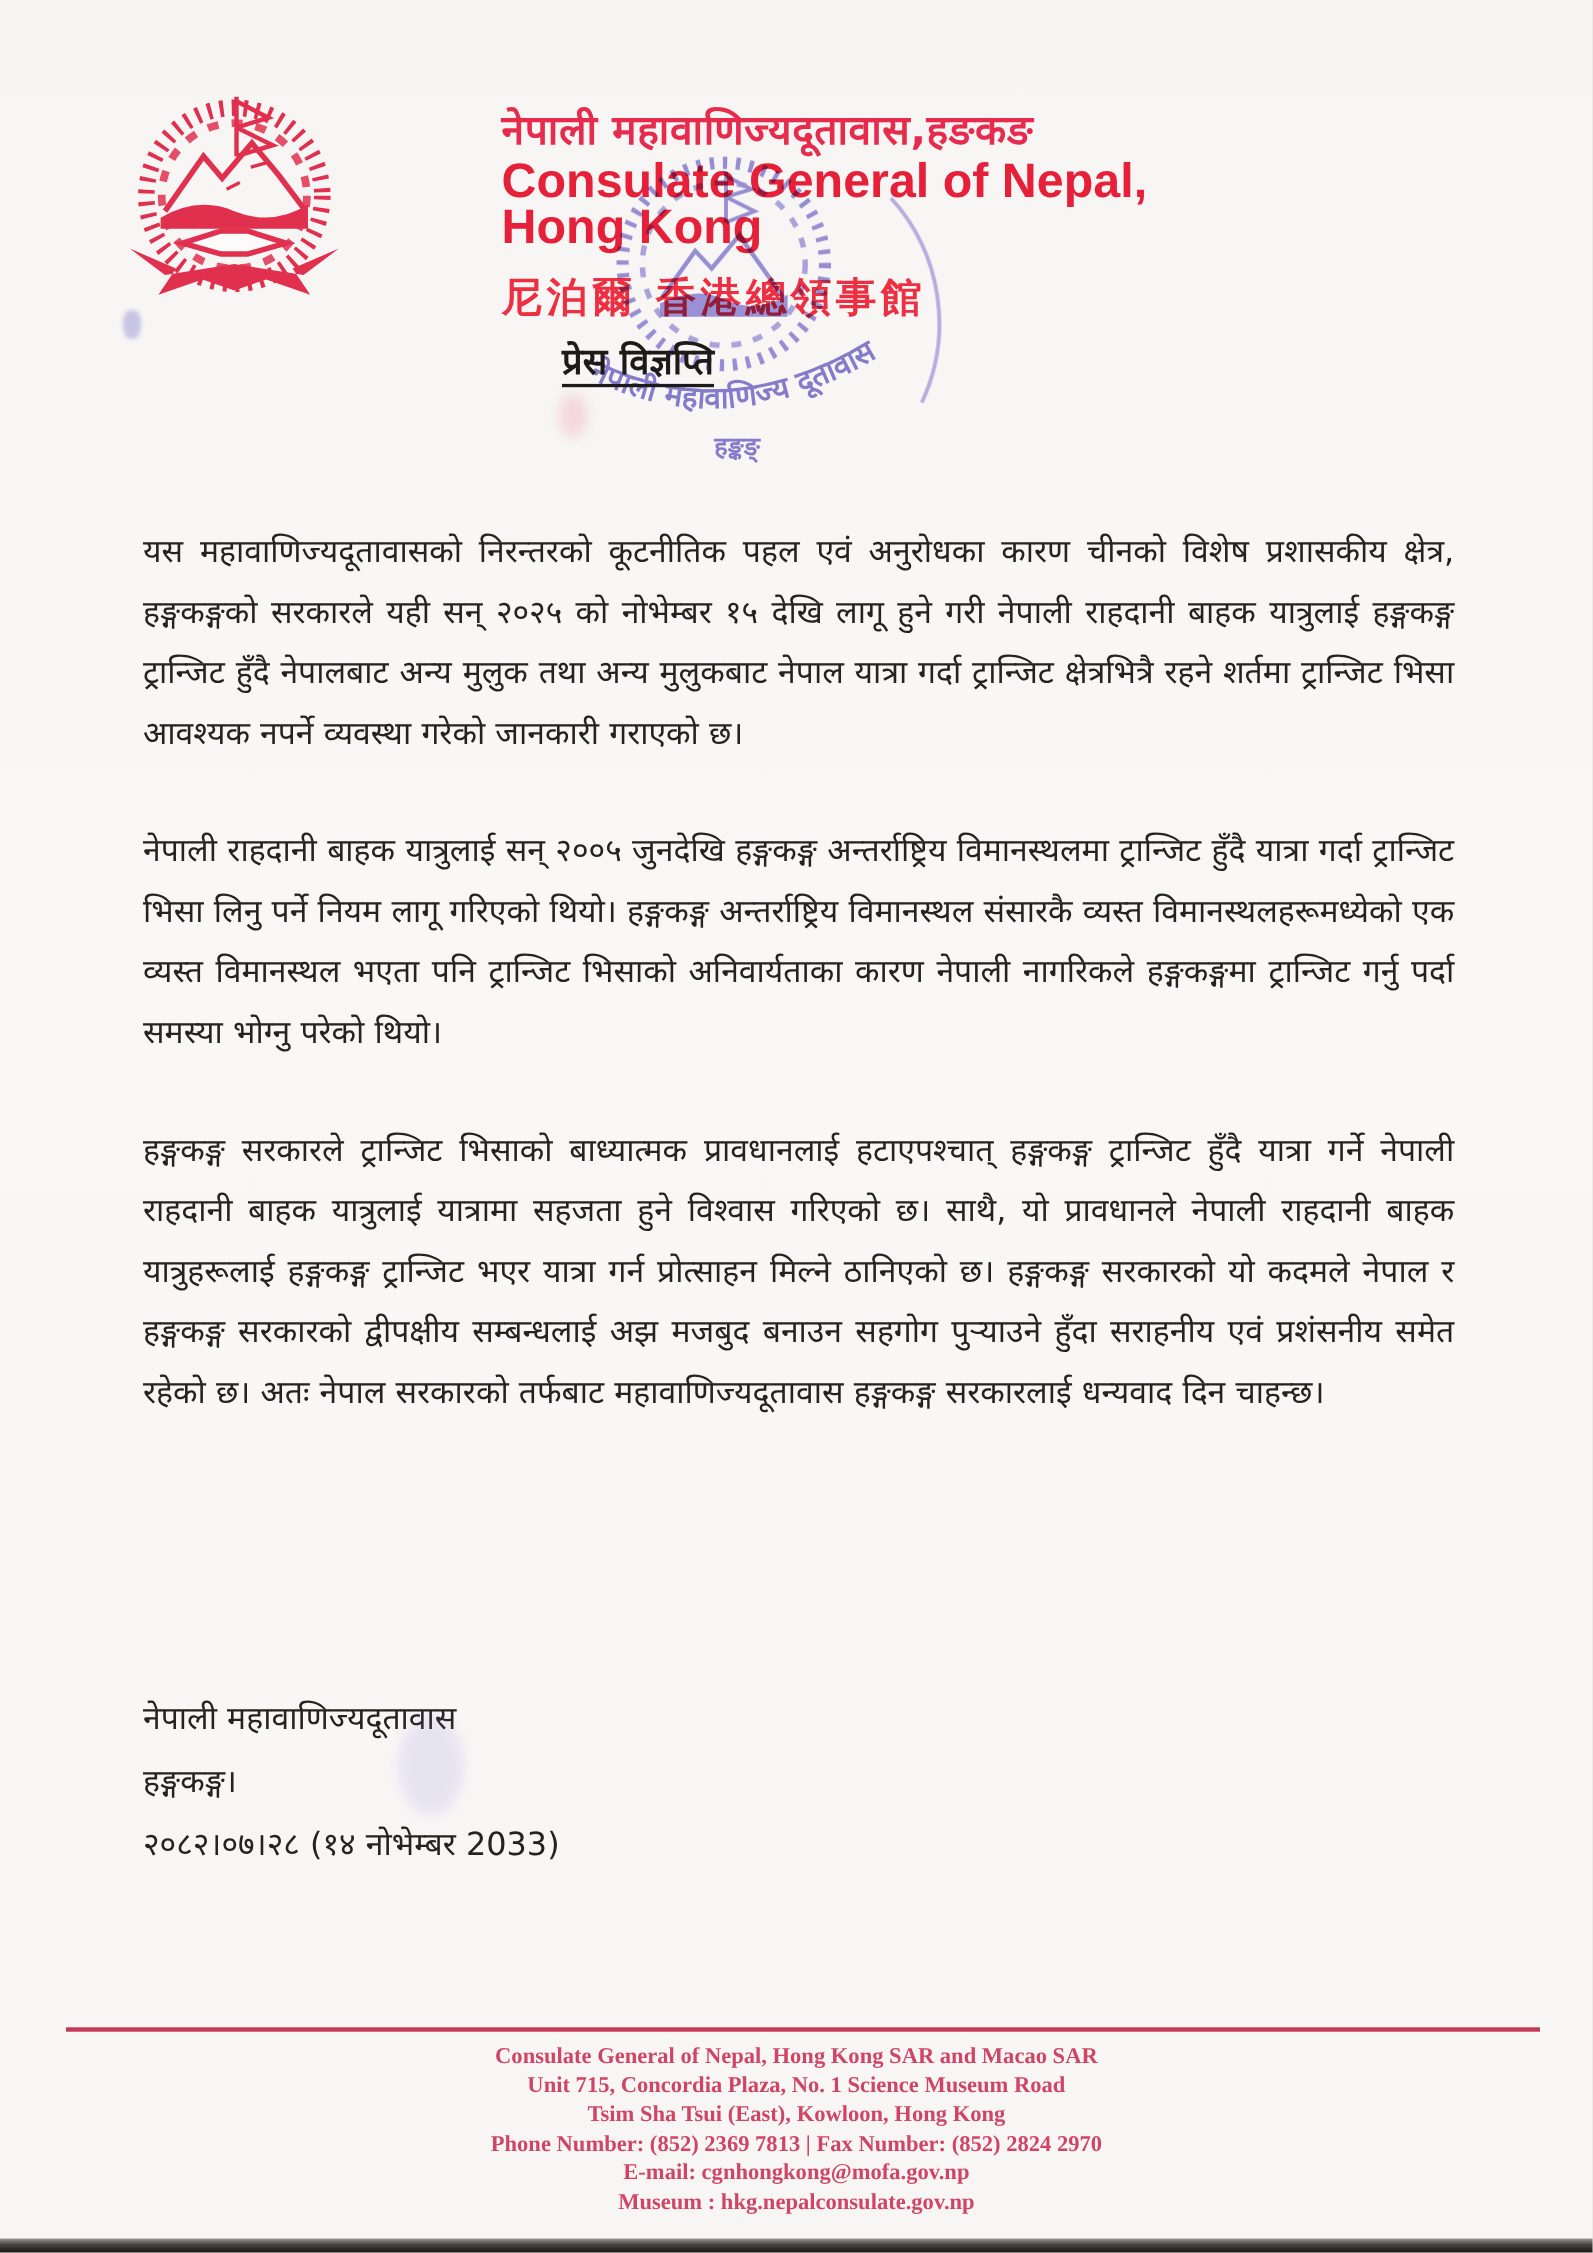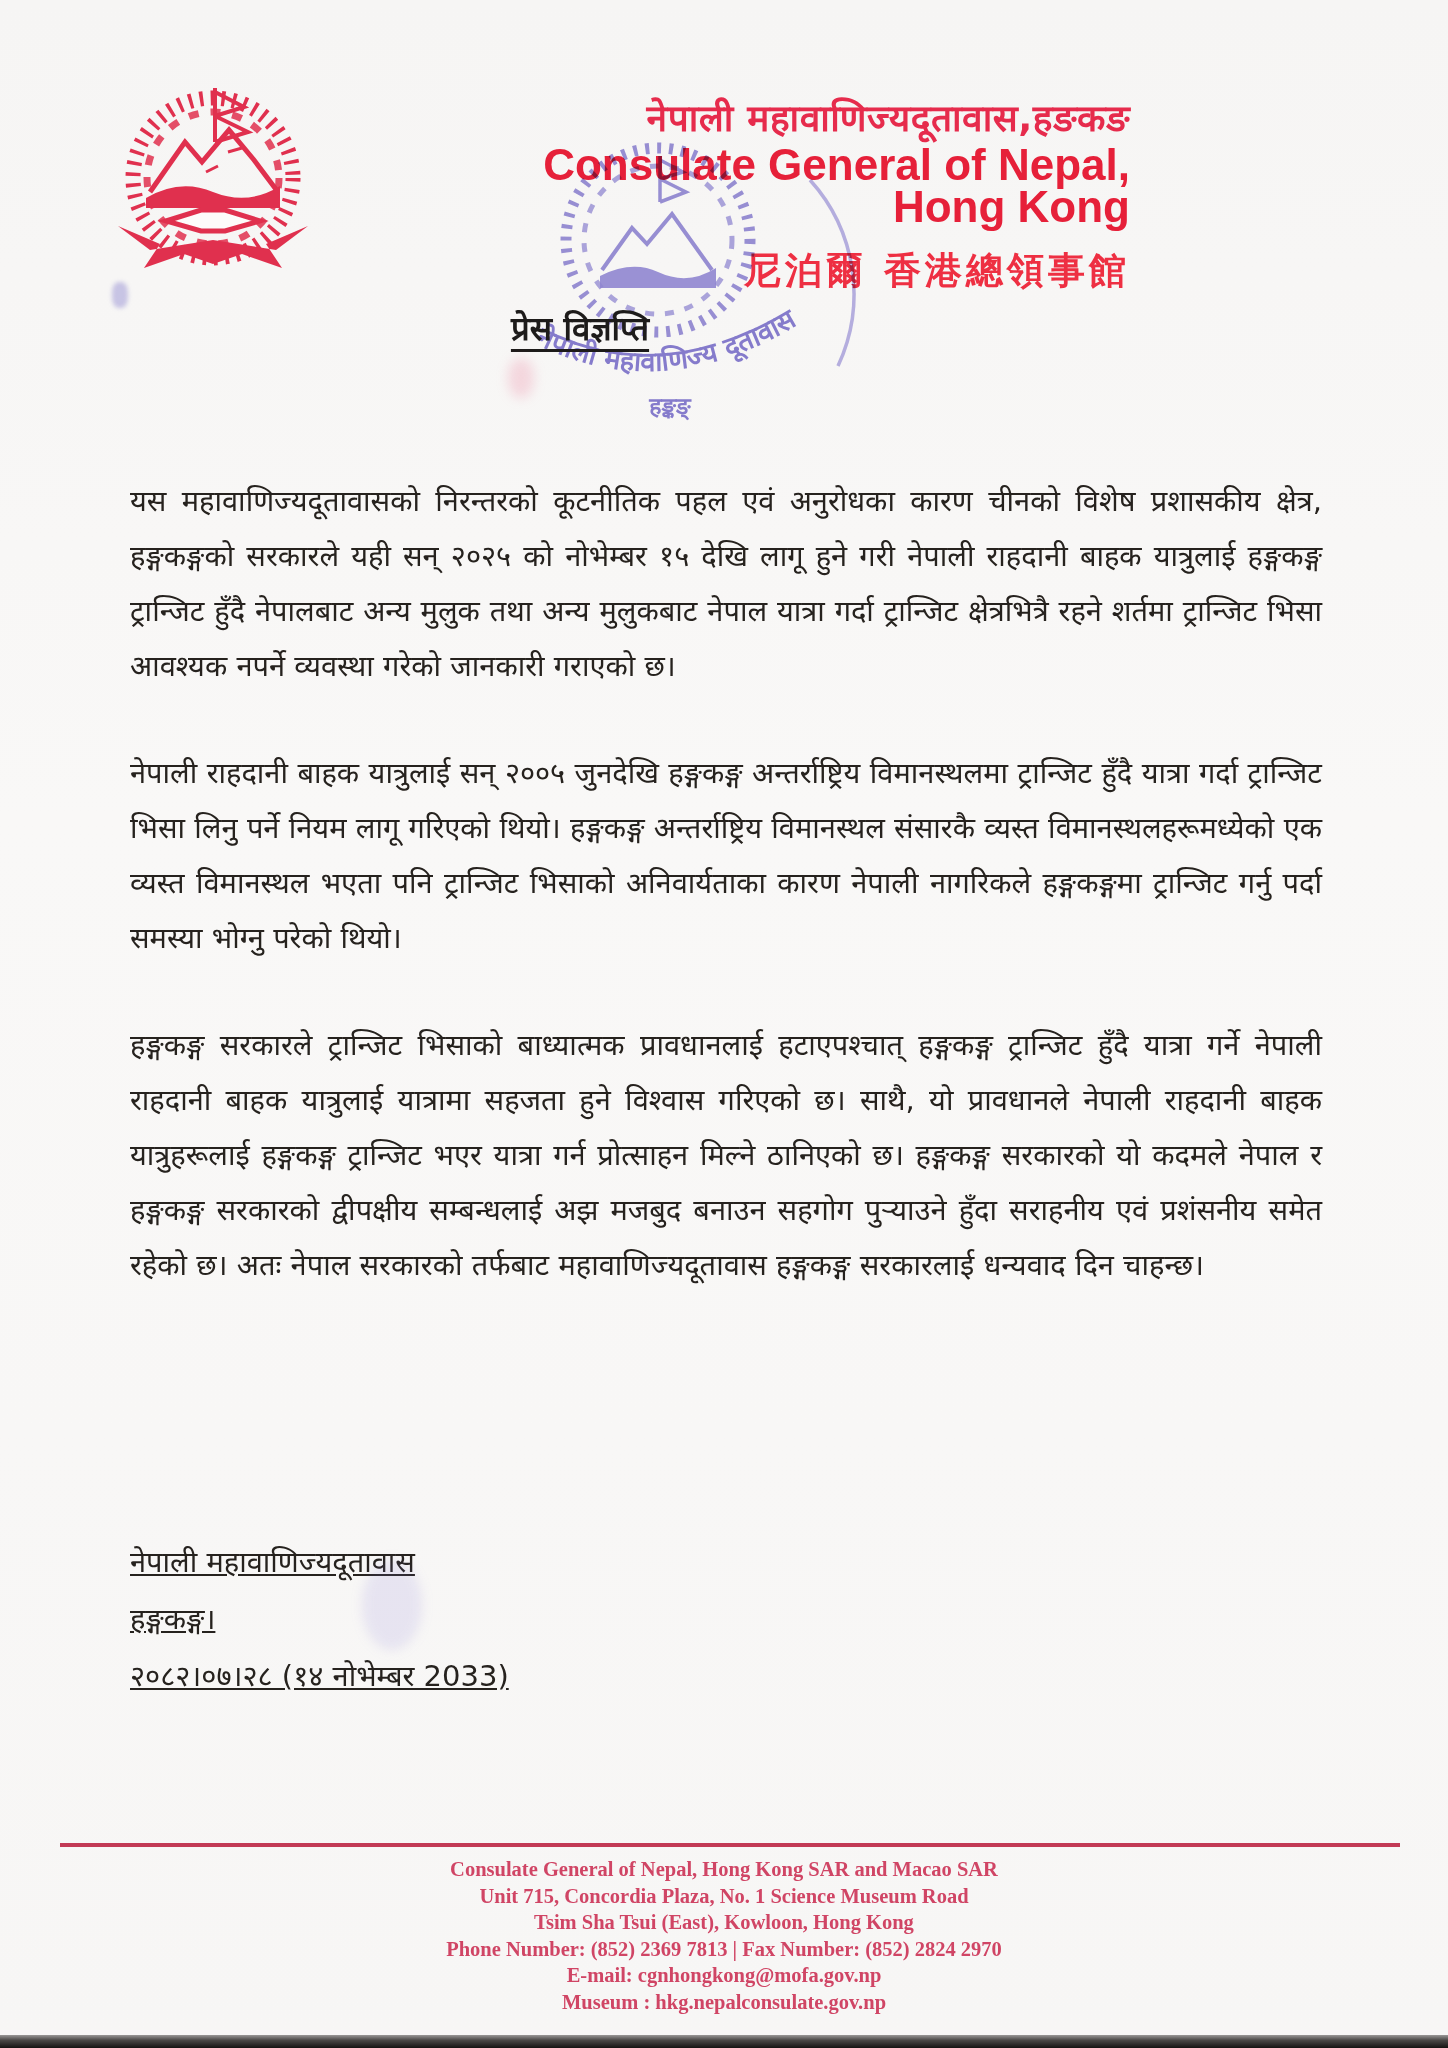--- a/index.html
+++ b/index.html
@@ -4,42 +4,42 @@
 <style>
   html,body{margin:0;padding:0;background:#d8d6d4;}
   .page{
     position:relative;width:1448px;height:2048px;margin:0 auto;
     background:linear-gradient(180deg,#f6f5f4 0%,#f9f8f7 40%,#f7f6f5 100%);
     font-family:"DejaVu Sans","Liberation Sans",sans-serif;
     overflow:hidden;
   }
   
   .emblem{position:absolute;left:88px;top:80px;width:250px;height:190px;}
-  .header-block{position:absolute;left:440px;top:96px;width:690px;text-align:right;}
+  .header-block{position:absolute;left:456px;top:96px;width:690px;text-align:left;}
   .np-title{font-size:37px;font-weight:bold;letter-spacing:.5px;line-height:46px;}
   .en-title{font-size:44px;font-weight:bold;font-family:"Liberation Sans",sans-serif;line-height:42px;margin-top:2px;}
   .zh-title{font-size:37px;font-weight:bold;line-height:46px;margin-top:20px;letter-spacing:4px;}
   .stamp{position:absolute;left:470px;top:128px;width:430px;height:300px;opacity:.82;mix-blend-mode:multiply;pointer-events:none;}
   
   .doc-title{
     position:absolute;left:0;top:268px;width:1160px;text-align:center;
     font-size:33px;font-weight:bold;color:#1d1b1a;
     text-decoration:underline;text-underline-offset:9px;text-decoration-thickness:2.5px;margin-top:37px;
   }
   
   .body-text{
     position:absolute;left:130px;top:474px;width:1192px;
     font-size:29px;line-height:55px;color:#26221e;
     text-align:justify;
   }
   .body-text p{margin:0 0 52px 0;}
   
   .signature{
     position:absolute;left:130px;top:1534px;
-    font-size:29px;line-height:57px;color:#26221e;text-decoration:underline;
+    font-size:29px;line-height:57px;color:#26221e;
   }
   
   .footer-rule{position:absolute;left:60px;top:1843px;width:1340px;height:4px;background:#c23a55;}
   .footer-text{
     position:absolute;left:0;top:1856px;width:1448px;text-align:center;
     font-family:Liberation Serif, serif;font-weight:bold;
     font-size:20.5px;line-height:26.5px;
   }
   .scan-edge-bottom{
     position:absolute;left:0;bottom:0;width:100%;height:13px;

